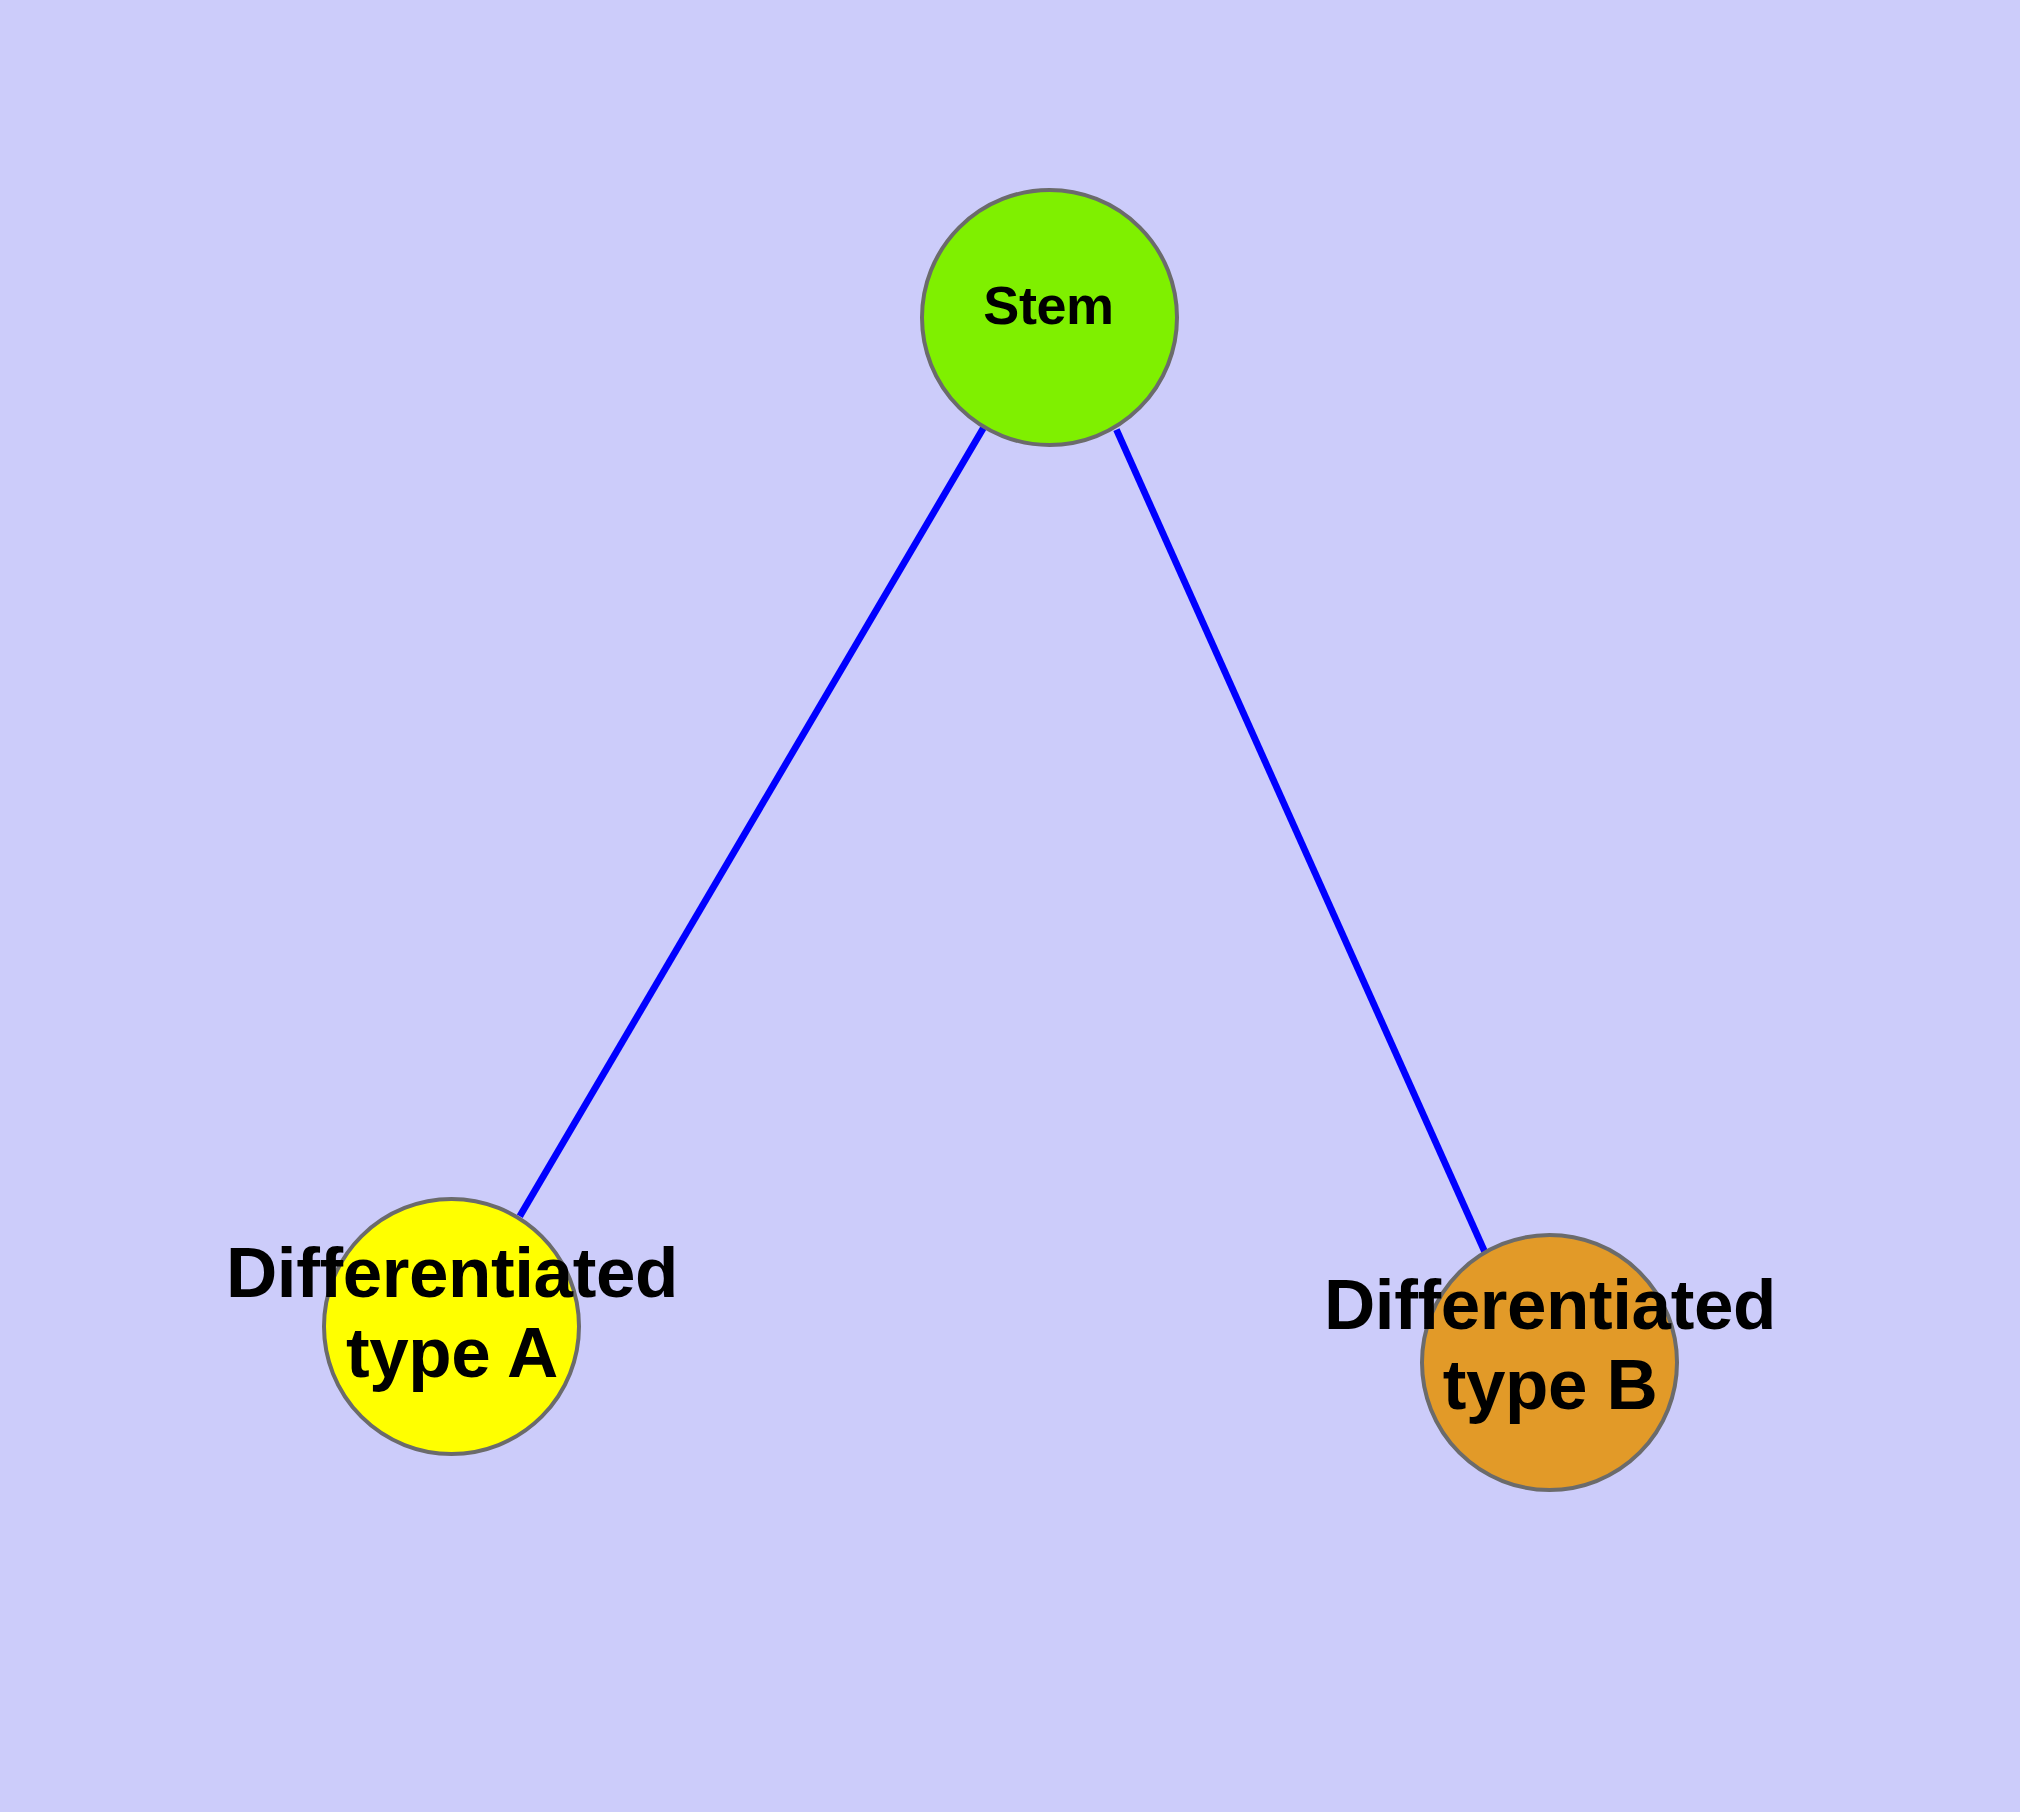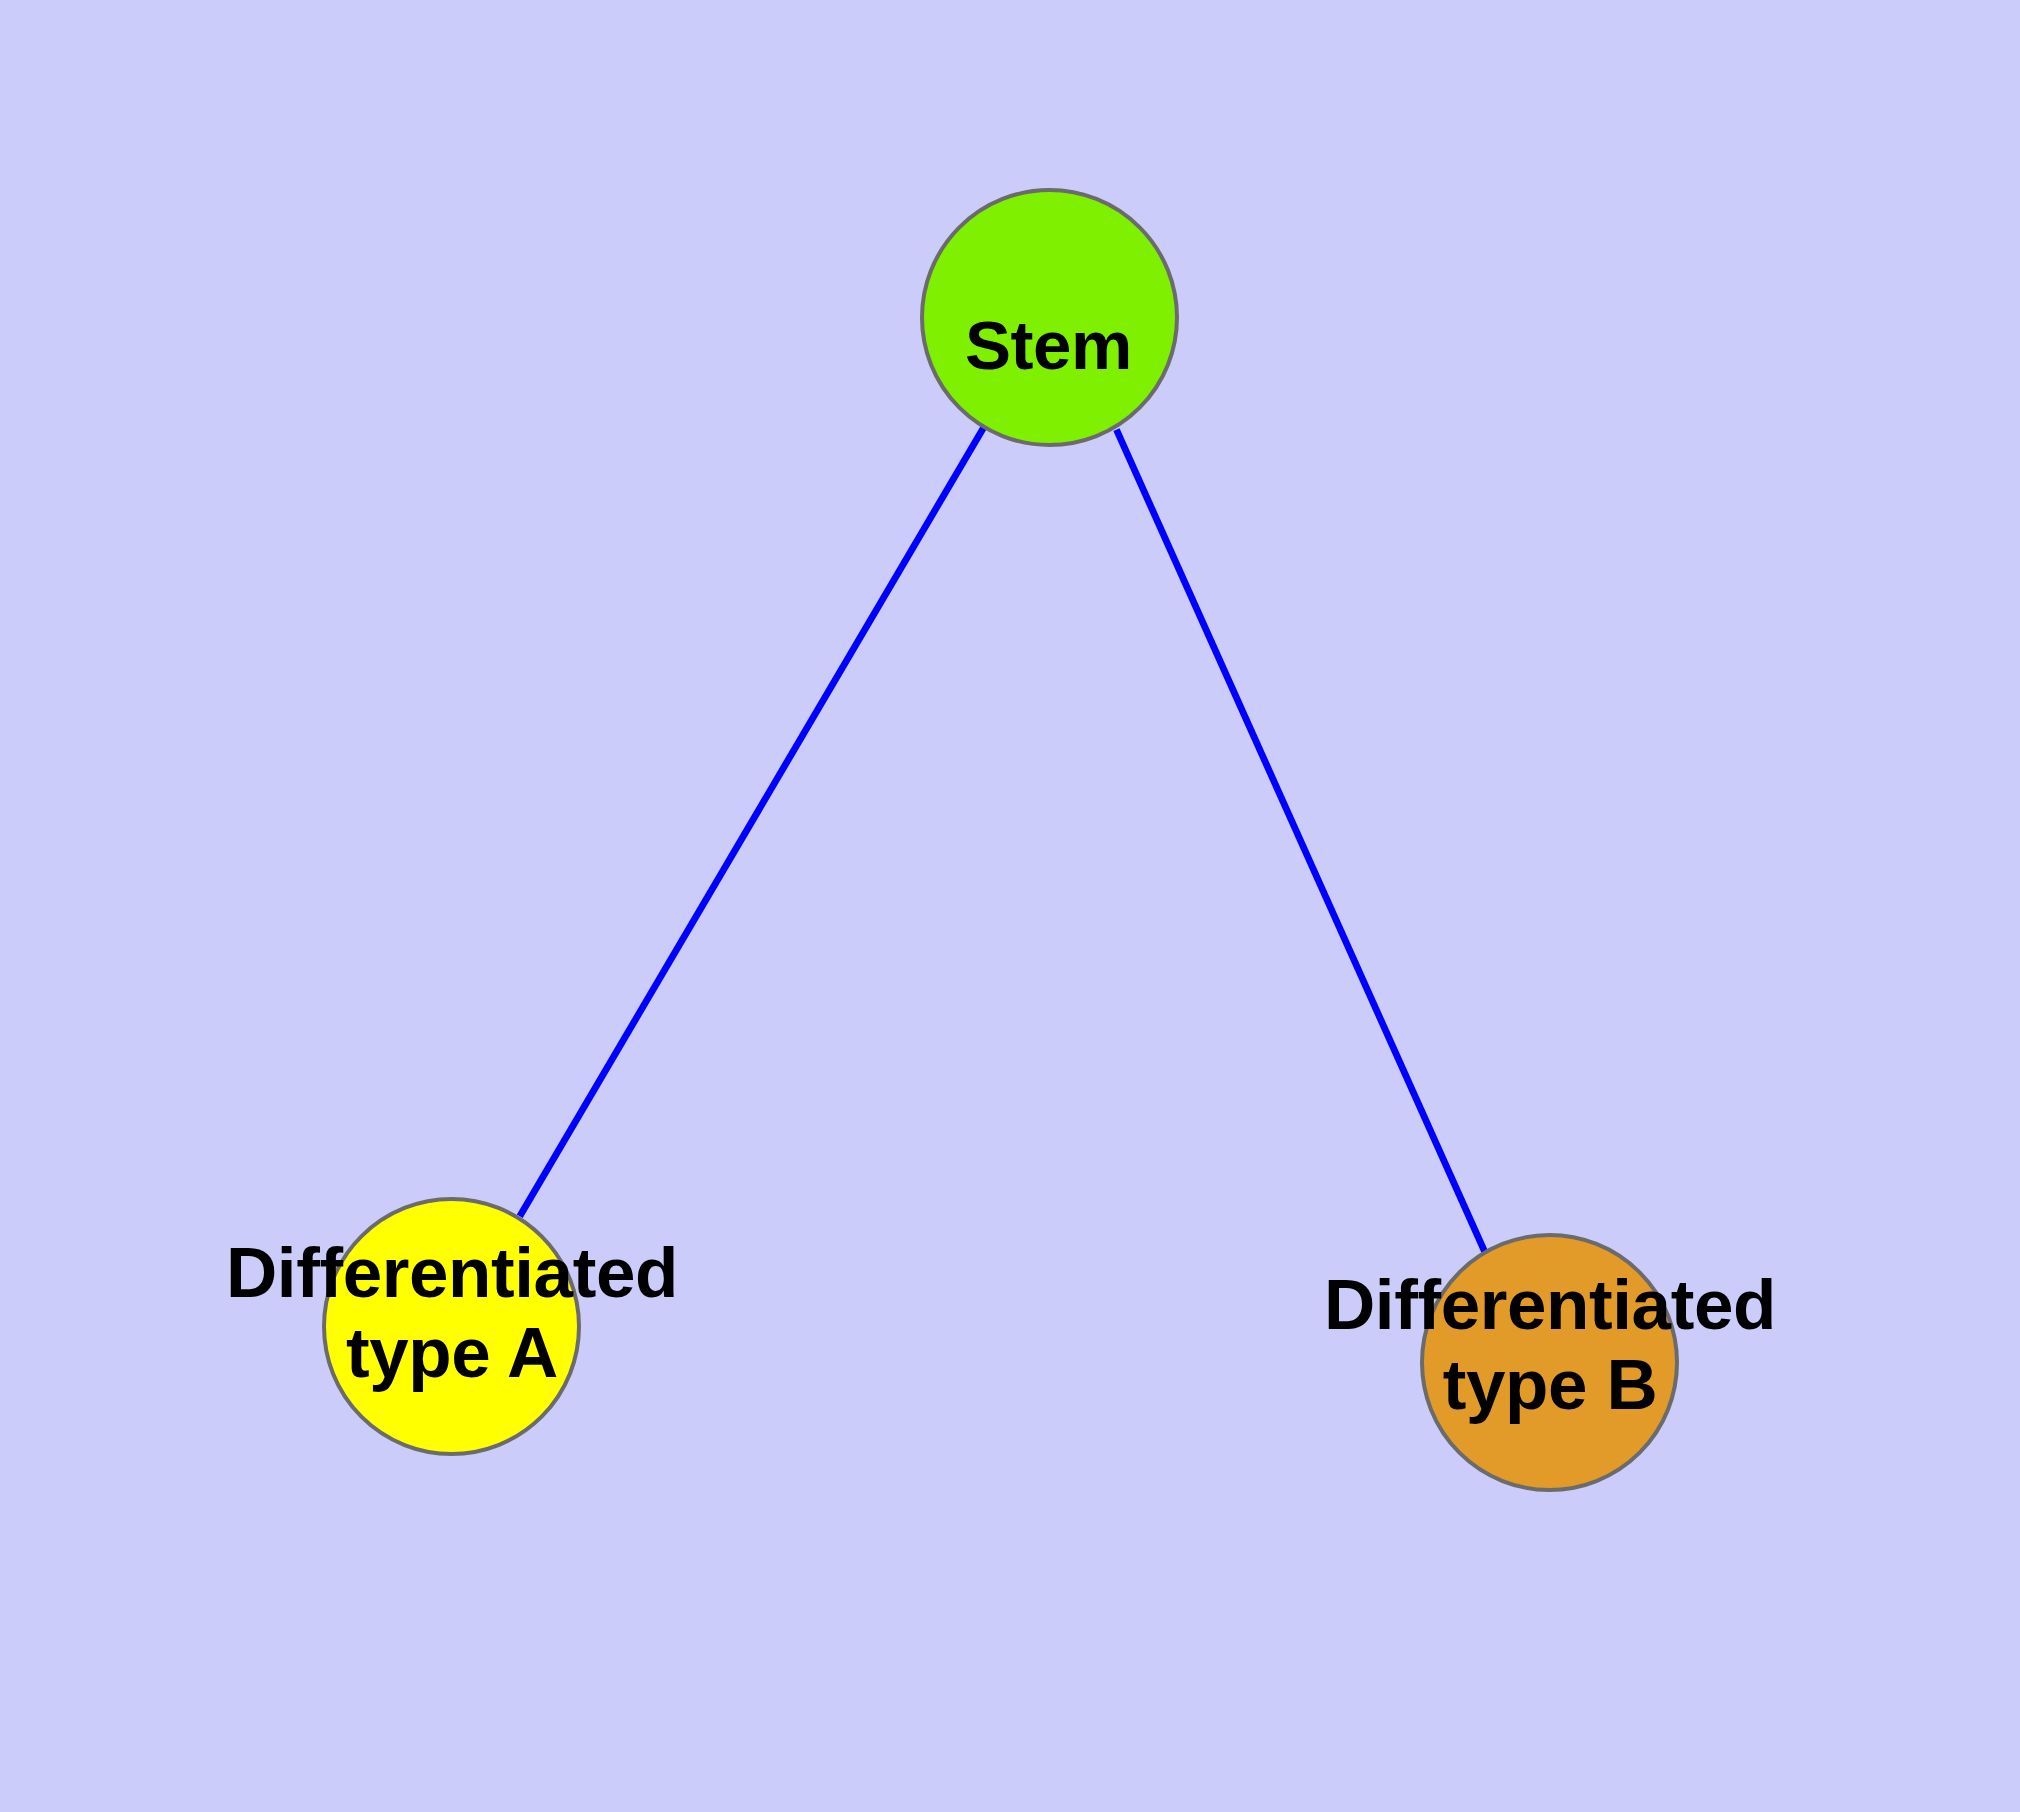--- a/index.html
+++ b/index.html
@@ -45,22 +45,21 @@
     left: 920px;
     top: 188px;
     width: 259px;
     height: 259px;
     background: #7ff000;
   }
   #label-stem {
     left: 794px;
     top: 275px;
     width: 509px;
-    font-size: 69px;
-    margin-top: 32px;
+    font-size: 54px;
   }
   #node-diff-a {
     left: 322px;
     top: 1197px;
     width: 259px;
     height: 259px;
     background: #ffff00;
   }
   #label-diff-a {
     left: 113px;

